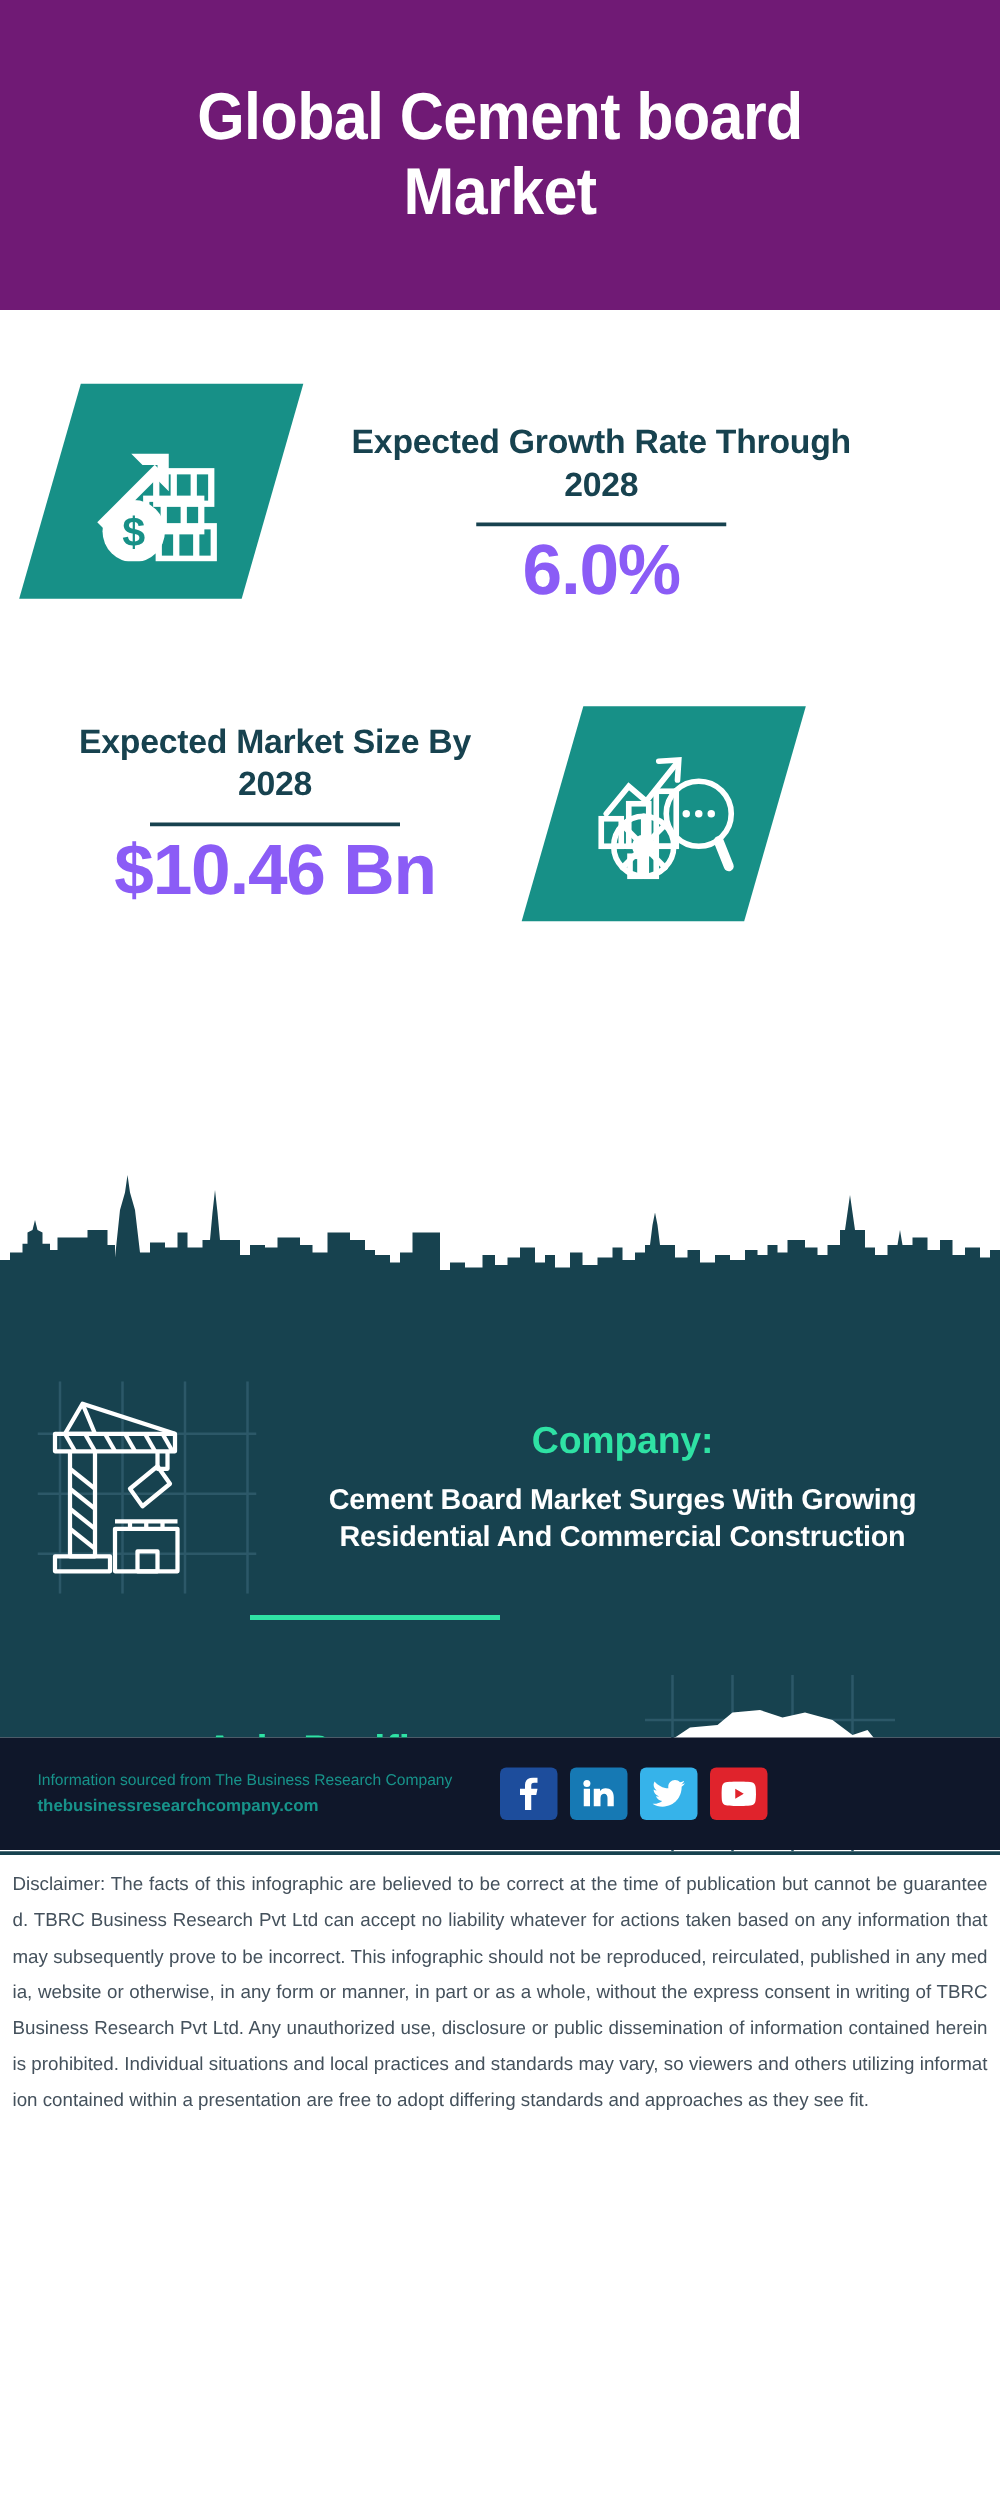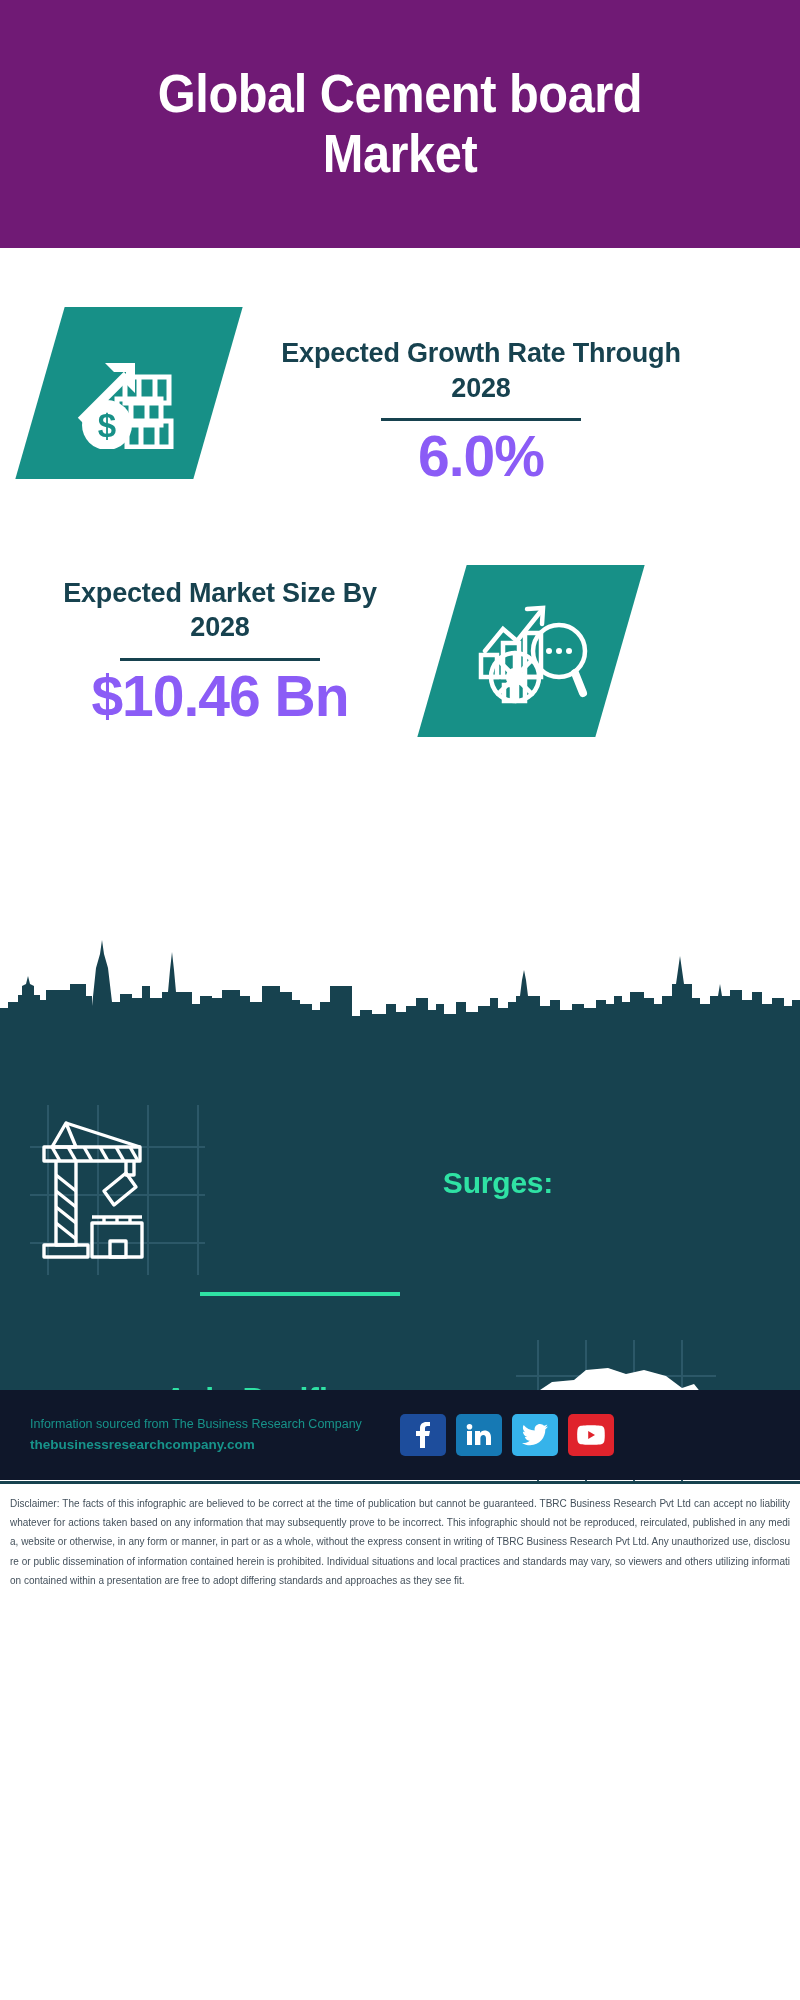--- a/index.html
+++ b/index.html
@@ -163,21 +163,21 @@
   
   .disclaimer-wrap {
     position: absolute; top: 1481px; left: 0;
     width: 800px; height: 519px;
     background: #ffffff;
     border-top: 3px solid #17424f;
     padding: 10px 10px 0 10px;
   }
   .disclaimer {
     color: #44515c;
-    font-size: 10px;
+    font-size: 15px;
     line-height: 1.92;
     text-align: justify;
     word-break: break-all;
   }
 </style>
 </head>
 <body>
 
 <div class="page">
 
@@ -286,21 +286,22 @@
           <rect x="62" y="118" width="50" height="34"></rect>
           <line x1="62" y1="112" x2="112" y2="112"></line>
           <line x1="74" y1="112" x2="74" y2="118"></line>
           <line x1="100" y1="112" x2="100" y2="118"></line>
           <line x1="87" y1="112" x2="87" y2="118"></line>
           <rect x="80" y="136" width="16" height="16"></rect>
         </g>
       </svg>
     </div>
     <div class="driver-text">
-      <div class="driver-heading">Surges:</div>
+      <div class="driver-heading">Company:</div>
+      <div class="driver-body">Cement Board Market Surges With Growing Residential And Commercial Construction</div>
     </div>
   </div>
 
   <div class="divider-mint"></div>
 
   <div class="region-row">
     <div class="region-text">
       <div class="region-name">Asia-Pacific</div>
       <div class="region-sub">is the largest region in the market</div>
     </div>

